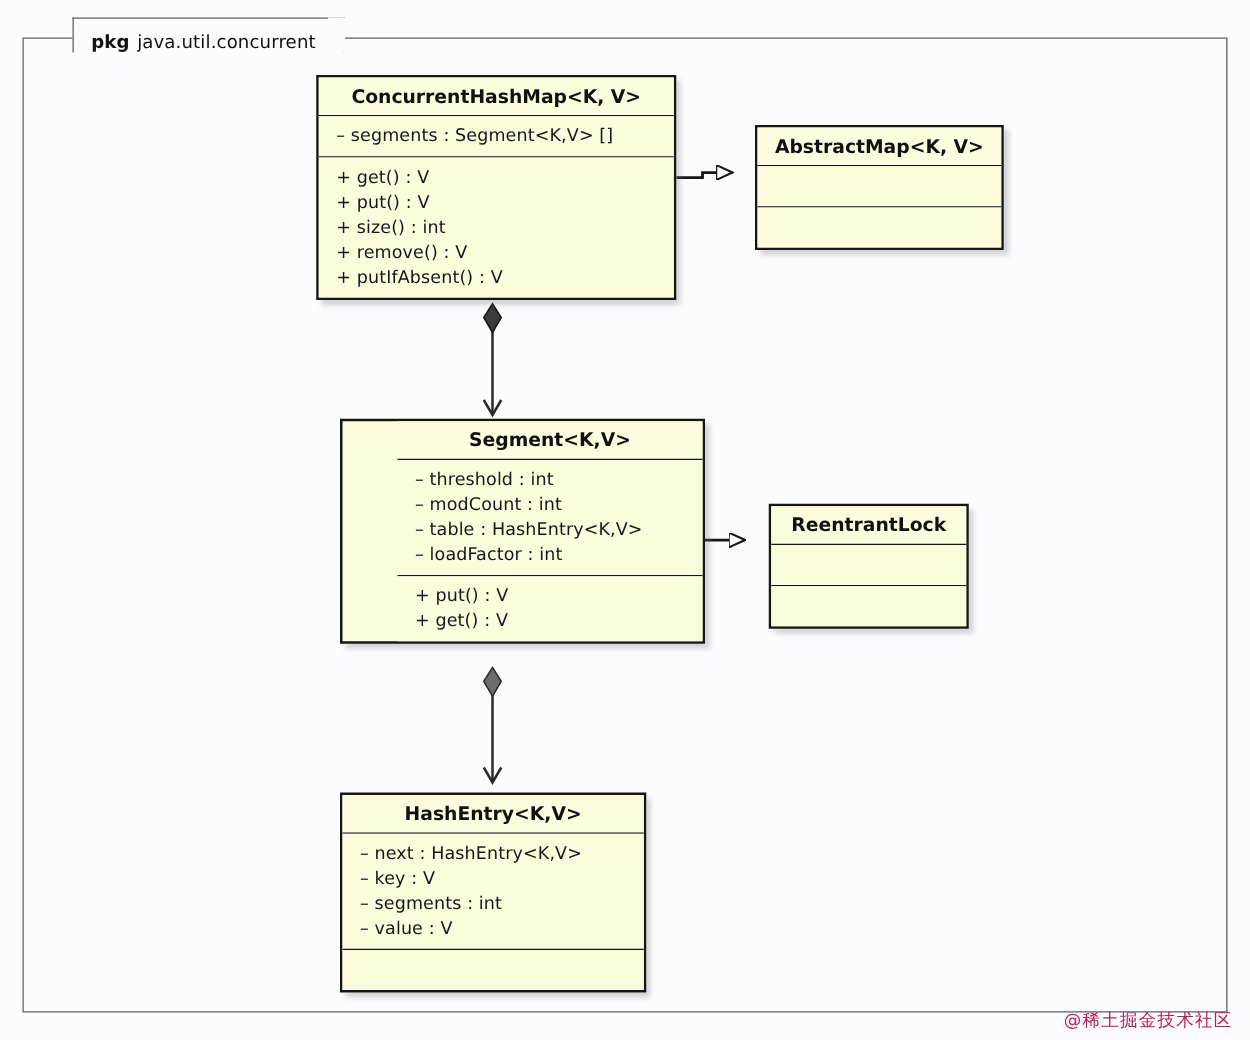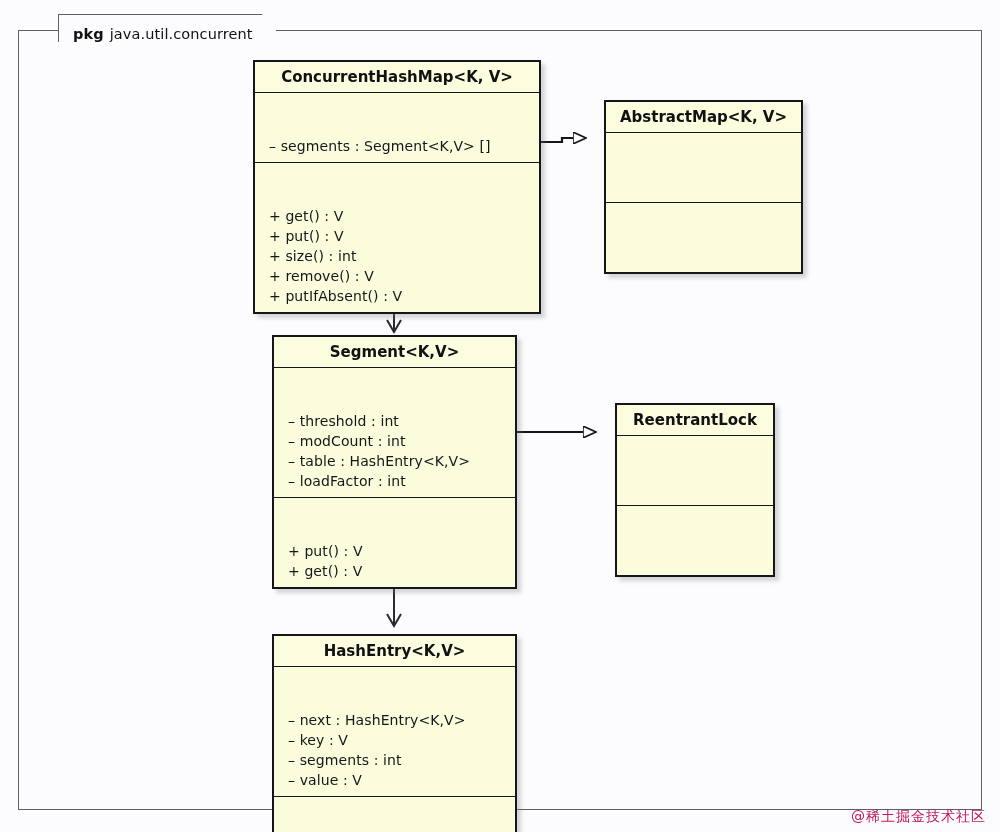--- a/index.html
+++ b/index.html
@@ -86,21 +86,20 @@
     color: #111;
     padding: 6px 8px 6px 8px;
     border-bottom: 1.5px solid #15161a;
     background: #fcfdde;
     white-space: nowrap;
   }
   .uml-compartment {
     padding: 6px 8px 6px 14px;
     border-bottom: 1.5px solid #15161a;
     background: #fbfcdc;
-    margin-top: 37px;
   }
   .uml-compartment:last-child {
     border-bottom: none;
   }
   .uml-compartment.empty {
     min-height: 16px;
     padding: 8px;
   }
   .uml-line {
     font-size: 14px;
@@ -191,21 +190,21 @@
       <div class="uml-line">+ putIfAbsent() : V</div>
     </div>
   </div>
 
   <div class="uml-class" style="left:604px; top:100px; width:199px;">
     <div class="uml-title">AbstractMap&lt;K, V&gt;</div>
     <div class="uml-compartment empty"></div>
     <div class="uml-compartment empty"></div>
   </div>
 
-  <div class="uml-class" style="left:272px; top:335px; width:245px;">
+  <div class="uml-class" style="left:272px; top:335px; width:292px;padding-left:44px;">
     <div class="uml-title">Segment&lt;K,V&gt;</div>
     <div class="uml-compartment">
       <div class="uml-line">– threshold : int</div>
       <div class="uml-line">– modCount : int</div>
       <div class="uml-line">– table : HashEntry&lt;K,V&gt;</div>
       <div class="uml-line">– loadFactor : int</div>
     </div>
     <div class="uml-compartment">
       <div class="uml-line">+ put() : V</div>
       <div class="uml-line">+ get() : V</div>

